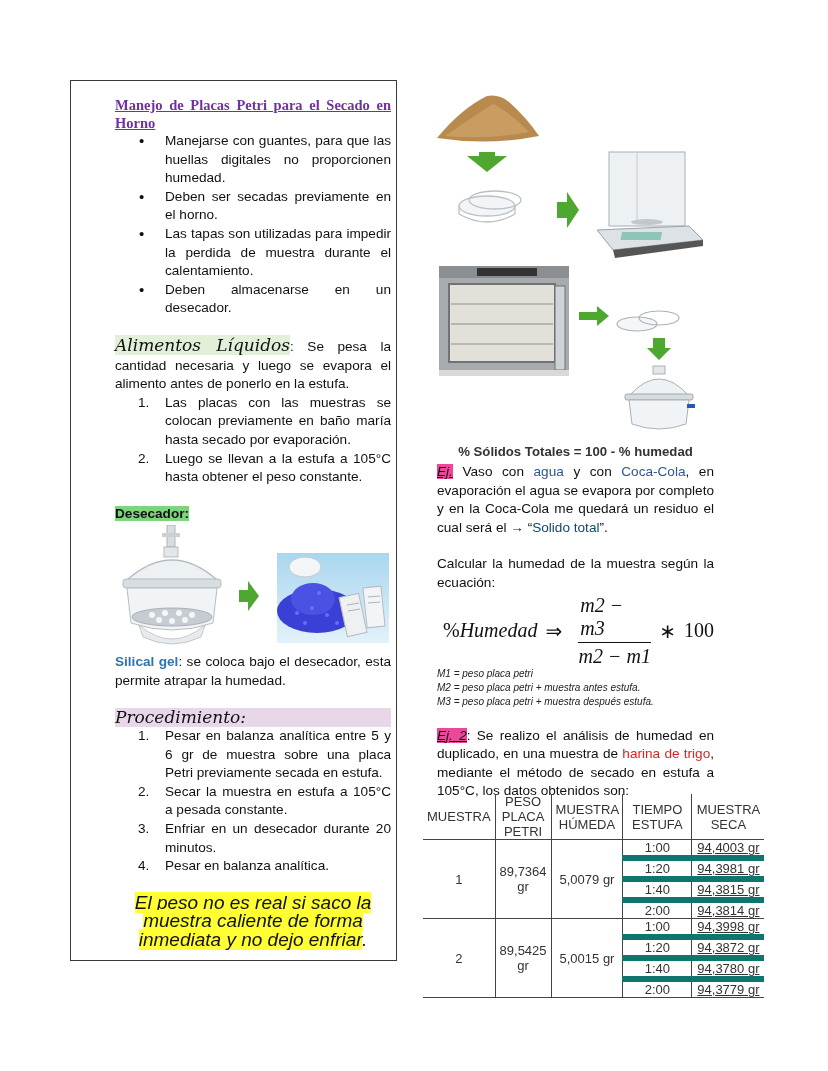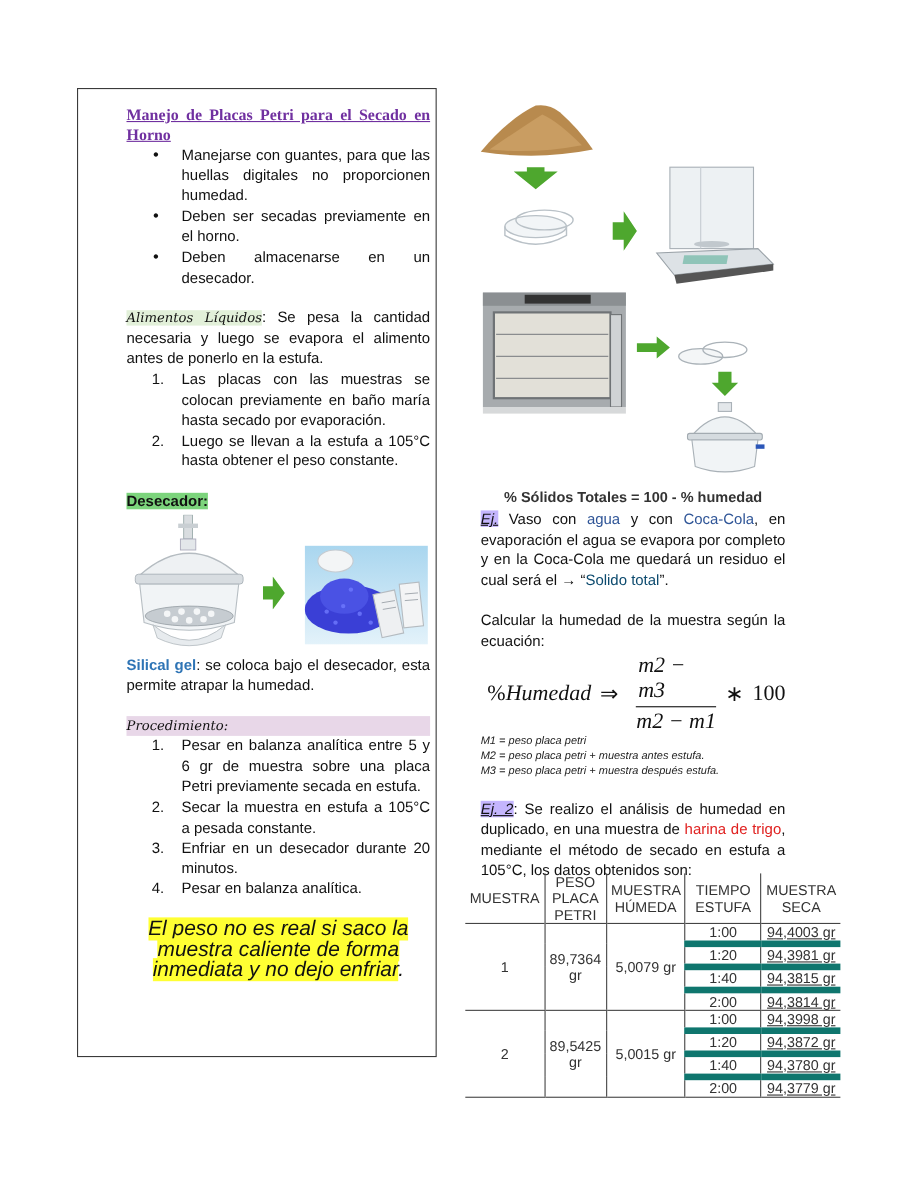--- a/index.html
+++ b/index.html
@@ -14,41 +14,41 @@
                 font-size: 13.6px; line-height: 18.6px; }
   .title { font-family: "Liberation Serif", serif; font-weight: bold; color: #7030a0;
            text-decoration: underline; font-size: 14.5px; line-height: 18px; text-align: justify; }
   ul.bullets { margin: 0; padding: 0 0 0 50px; list-style: none; }
   ul.bullets li { position: relative; text-align: justify; }
   ul.bullets li::before { content: "•"; position: absolute; left: -26px; top: 0; font-size: 15px; }
   ol.steps { margin: 0; padding: 0 0 0 50px; list-style: none; }
   ol.steps li { position: relative; text-align: justify; }
   ol.steps li .num { position: absolute; left: -27px; }
   .p-justify { text-align: justify; }
-  .handwrite { font-family: "DejaVu Serif", serif; font-style: italic; font-size: 12px; }
+  .handwrite { font-family: "DejaVu Serif", serif; font-style: italic; font-size: 17px; }
   .hl-green { background: #e2f0d9; }
   .hl-darkgreen { background: #7cd47c; font-weight: bold; }
   .hl-pink { background: #e8d7e8; display: block; }
   .hl-yellow { background: #ffff33; }
   .blue-bold { color: #2e74b5; font-weight: bold; }
   .note { font-style: italic; text-align: center; font-size: 19px; line-height: 18.6px; }
   .spacer { height: 18px; }
 
   
   .desic-row { position: relative; height: 128px; margin-top: 2px; }
   .img-desiccator { position: absolute; left: 2px; top: 0; width: 110px; height: 128px; }
   .img-silica { position: absolute; left: 162px; top: 28px; width: 112px; height: 90px; }
   .arrow-right-l { position: absolute; left: 124px; top: 56px; }
 
   
   .right-col { position: absolute; left: 437px; top: 90px; width: 277px; }
   .img-flow { position: relative; height: 350px; }
   .formula-total { text-align: center; font-weight: bold; font-size: 13.2px; color: #333; margin-top: 4px; }
   .rtext { font-size: 13.6px; line-height: 18.6px; text-align: justify; }
-  .ej { font-style: italic; text-decoration: underline; background: #c4b5fd; }
+  .ej { font-style: italic; text-decoration: underline; background: #ec4899; }
   .blue { color: #2f5597; }
   .red { color: #e0201f; }
   .red-it { color: #0c4a6e; }
   .equation { font-family: "Liberation Serif", serif; font-size: 20px; display: flex; align-items: center;
               margin: 10px 0 8px 6px; height: 56px; }
   .equation .frac { display: inline-flex; flex-direction: column; align-items: center; margin: 0 8px; }
   .equation .frac .num { border-bottom: 1.4px solid #111; padding: 0 2px 2px; }
   .equation .frac .den { padding-top: 2px; }
   .eq-it { font-style: italic; }
   .defs { font-style: italic; font-size: 10px; line-height: 14px; color: #222; }
@@ -69,20 +69,21 @@
 
 <div class="page">
 
   <div class="left-box">
     <div class="left-inner">
       <div class="title">Manejo de Placas Petri para el Secado en Horno</div>
 
       <ul class="bullets">
         <li>Manejarse con guantes, para que las huellas digitales no proporcionen humedad.</li>
         <li>Deben ser secadas previamente en el horno.</li>
+        <li>Las tapas son utilizadas para impedir la perdida de muestra durante el calentamiento.</li>
         <li>Deben almacenarse en un desecador.</li>
       </ul>
 
       <div class="spacer"></div>
 
       <div class="p-justify">
         <span class="handwrite hl-green">Alimentos Líquidos</span><span>: Se pesa la cantidad necesaria y luego se evapora el alimento antes de ponerlo en la estufa.</span>
       </div>
       <ol class="steps">
         <li><span class="num">1.</span><span>Las placas con las muestras se colocan previamente en baño maría hasta secado por evaporación.</span></li>

